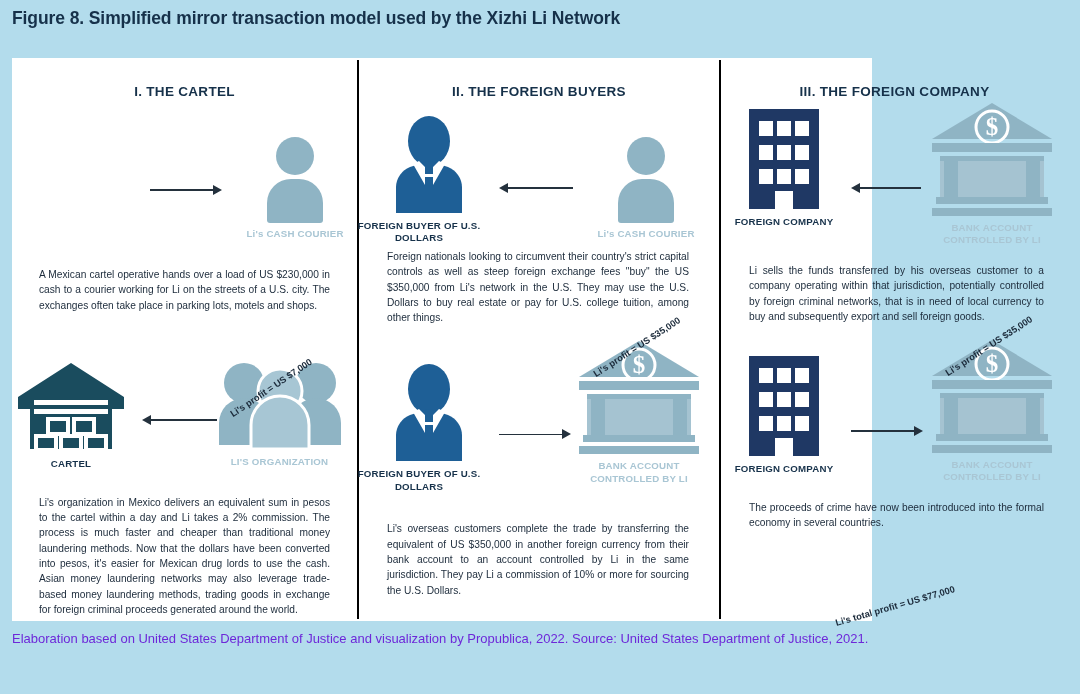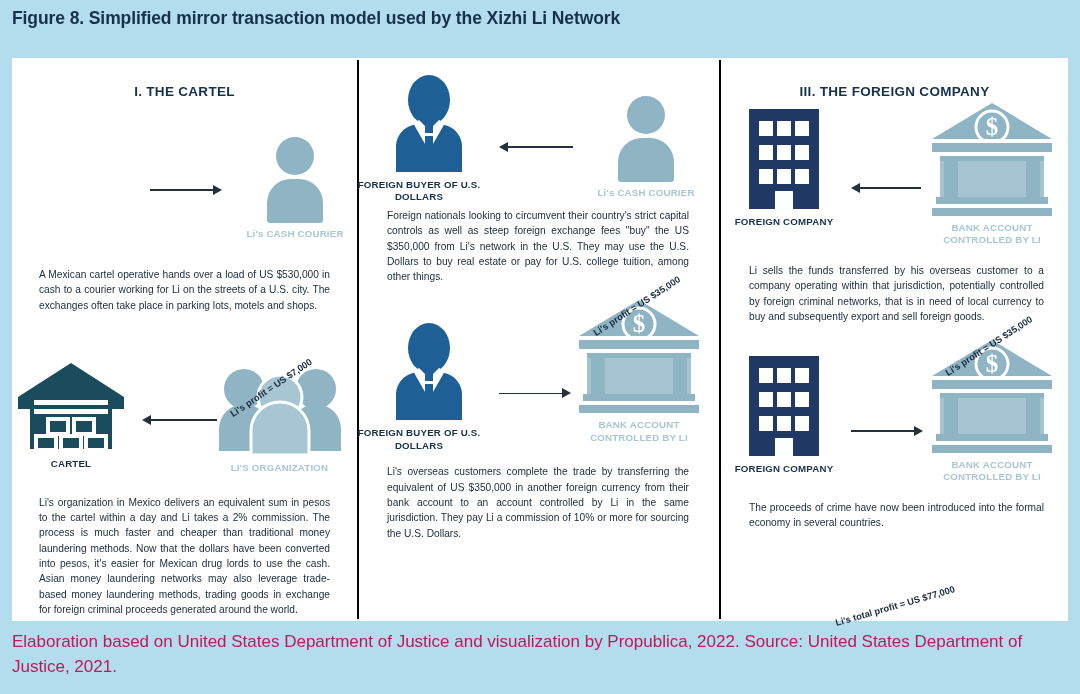--- a/index.html
+++ b/index.html
@@ -26,21 +26,21 @@
     font-weight: bold;
     color: #16314a;
     letter-spacing: -0.1px;
   }
 
   
   .panel {
     position: absolute;
     left: 12px;
     top: 58px;
-    width: 1056px;
+    width: 860px;
     height: 563px;
     background: #ffffff;
   }
 
   
   .divider {
     position: absolute;
     top: 2px;
     width: 2px;
     height: 559px;
@@ -133,23 +133,23 @@
     white-space: nowrap;
     transform-origin: left bottom;
   }
 
   
   .footer {
     position: absolute;
     left: 12px;
     top: 630px;
     width: 1052px;
-    font-size: 17px;
+    font-size: 13px;
     line-height: 1.45;
-    color: #be185d;
+    color: #6d28d9;
   }
 
   
   .person { position: relative; width: 62px; height: 96px; }
   .person .head {
     position: absolute; left: 50%; top: 0;
     transform: translateX(-50%);
     width: 42px; height: 42px; border-radius: 50%;
   }
   .person .body {
@@ -183,21 +183,21 @@
           <div class="person" style="width:56px;height:86px;">
             <div class="head" style="background:#8fb4c4; width:38px; height:38px;"></div>
             <div class="body" style="background:#8fb4c4; width:56px; height:44px; border-radius:24px 24px 3px 3px;"></div>
           </div>
         </div>
         <div class="cap light">Li's CASH COURIER</div>
       </div>
     </div>
 
     <div style="margin:26px 27px 0 27px;">
-      <div class="body-text">A Mexican cartel operative hands over a load of US $530,000 in cash to a courier working for Li on the streets of a U.S. city. The exchanges often take place in parking lots, motels and shops.</div>
+      <div class="body-text">A Mexican cartel operative hands over a load of US $230,000 in cash to a courier working for Li on the streets of a U.S. city. The exchanges often take place in parking lots, motels and shops.</div>
     </div>
 
     <div class="scene" style="margin-top:28px;">
       <div class="node" style="left:-16px; top:8px;">
         <div class="art">
           <svg width="110" height="96" viewBox="0 0 110 96">
             <polygon points="55,6 108,40 108,52 96,52 96,92 14,92 14,52 2,52 2,40" fill="#1a4c5e"></polygon>
             <rect x="18" y="43" width="74" height="5" fill="#ffffff"></rect>
             <rect x="18" y="52" width="74" height="5" fill="#ffffff"></rect>
             <rect x="32" y="62" width="20" height="15" fill="#ffffff"></rect>
@@ -211,21 +211,21 @@
           </svg>
         </div>
         <div class="cap dark">CARTEL</div>
       </div>
 
       <div class="arrow left" style="left:130px; top:72px; width:75px;">
         <div class="head"></div>
           <div class="shaft"></div>
       </div>
 
-      <div class="node" style="left:195px; top:12px; width:145px;">
+      <div class="node" style="left:195px; top:6px; width:145px;">
         <div class="art">
           <svg width="132" height="98" viewBox="0 0 132 98">
             <circle cx="30" cy="30" r="20" fill="#8fb4c4"></circle>
             <path d="M5 92 v-22 a25 25 0 0 1 50 0 v22 z" fill="#8fb4c4"></path>
             <circle cx="102" cy="30" r="20" fill="#8fb4c4"></circle>
             <path d="M77 92 v-22 a25 25 0 0 1 50 0 v22 z" fill="#8fb4c4"></path>
             <circle cx="66" cy="38" r="22" fill="#a7c6d4" stroke="#ffffff" stroke-width="3"></circle>
             <path d="M37 96 v-24 a29 29 0 0 1 58 0 v24 z" fill="#a7c6d4" stroke="#ffffff" stroke-width="3"></path>
           </svg>
         </div>
@@ -234,20 +234,21 @@
 
       <div class="profit" style="left:222px; top:68px; transform:rotate(-34deg);">Li's profit = US $7,000</div>
     </div>
 
     <div style="margin:24px 27px 15px 27px;">
       <div class="body-text">Li's organization in Mexico delivers an equivalent sum in pesos to the cartel within a day and Li takes a 2% commission. The process is much faster and cheaper than traditional money laundering methods. Now that the dollars have been converted into pesos, it's easier for Mexican drug lords to use the cash. Asian money laundering networks may also leverage trade-based money laundering methods, trading goods in exchange for foreign criminal proceeds generated around the world.</div>
     </div>
   </div>
 
   <div class="col col2">
+    <div class="col-head">II. THE FOREIGN BUYERS</div>
 
     <div class="scene">
       <div class="node" style="left:-5px; top:0;">
         <div class="art">
           <svg width="74" height="100" viewBox="0 0 74 100">
             <ellipse cx="37" cy="26" rx="21" ry="25" fill="#1e5f96"></ellipse>
             <path d="M4 98 v-26 a22 22 0 0 1 14 -20 l19 -6 l19 6 a22 22 0 0 1 14 20 v26 z" fill="#1e5f96"></path>
             <path d="M27 46 l10 10 l10 -10 l6 3 l-16 28 l-16 -28 z" fill="#ffffff"></path>
             <rect x="33" y="52" width="8" height="7" fill="#1e5f96"></rect>
             <rect x="33" y="62" width="8" height="16" fill="#1e5f96"></rect>
@@ -309,21 +310,21 @@
             <rect x="6" y="96" width="112" height="7" fill="#8fb4c4"></rect>
             <rect x="2" y="107" width="120" height="8" fill="#8fb4c4"></rect>
           </svg>
         </div>
         <div class="cap light">BANK ACCOUNT CONTROLLED BY LI</div>
       </div>
 
       <div class="profit" style="left:238px; top:22px; transform:rotate(-33deg);">Li's profit = US $35,000</div>
     </div>
 
-    <div style="margin:28px 30px 0 28px;">
+    <div style="margin:44px 30px 0 28px;">
       <div class="body-text">Li's overseas customers complete the trade by transferring the equivalent of US $350,000 in another foreign currency from their bank account to an account controlled by Li in the same jurisdiction. They pay Li a commission of 10% or more for sourcing the U.S. Dollars.</div>
     </div>
   </div>
 
   <div class="col col3">
     <div class="col-head">III. THE FOREIGN COMPANY</div>
 
     <div class="scene">
       <div class="node" style="left:-12px; top:-4px;">
         <div class="art">

